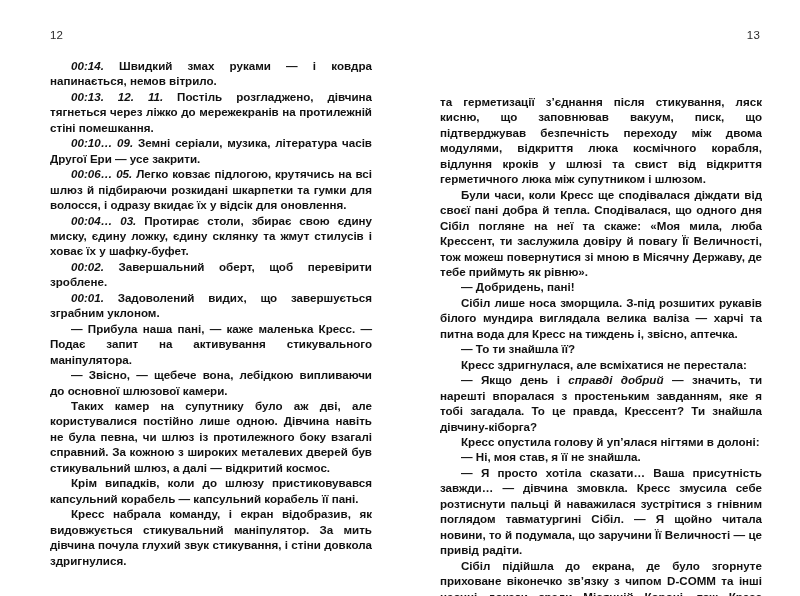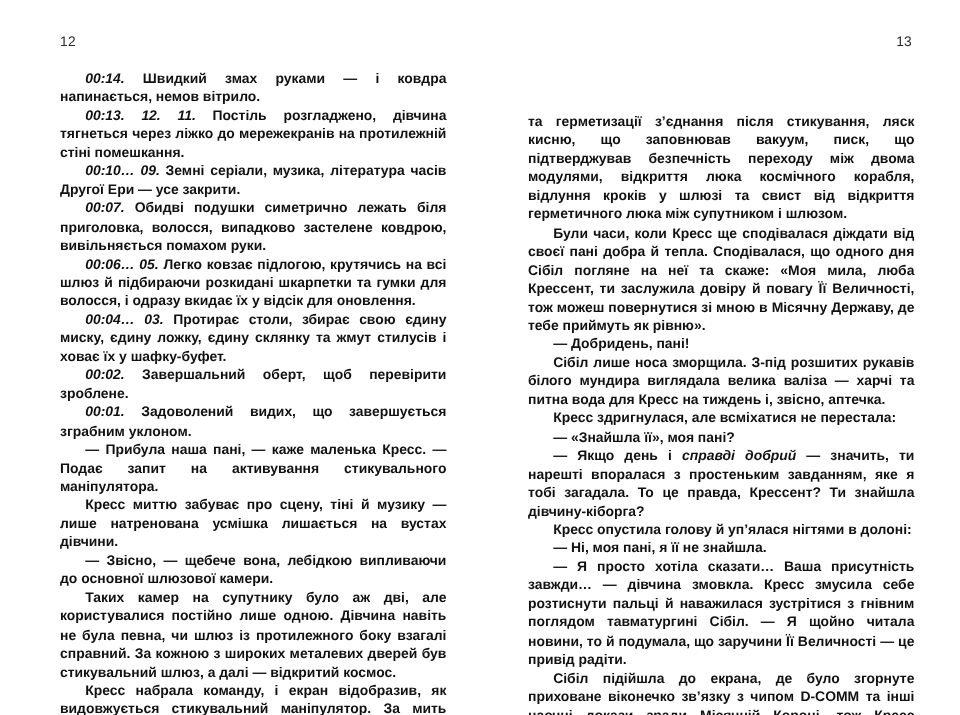--- a/index.html
+++ b/index.html
@@ -74,43 +74,42 @@
 <body>
 
 <div class="spread">
 
   <div class="page page-left">
     <div class="folio folio-left">12</div>
     <div class="textblock textblock-left" id="left-textblock">
         <p><em>00:14.</em><span> Швидкий змах руками — і ковдра напинається, немов вітрило.</span></p>
         <p><em>00:13. 12. 11.</em><span> Постіль розгладжено, дівчина тягнеться через ліжко до мережекранів на протилежній стіні помешкання.</span></p>
         <p><em>00:10… 09.</em><span> Земні серіали, музика, література часів Другої Ери — усе закрити.</span></p>
-        <p><em>00:07.</em><span> Обидві подушки симетрично лежать біля приголовка, волосся, випадково застелене ковдрою, вивільняється помахом руки.</span></p>
         <p><em>00:06… 05.</em><span> Легко ковзає підлогою, крутячись на всі шлюз й підбираючи розкидані шкарпетки та гумки для волосся, і одразу вкидає їх у відсік для оновлення.</span></p>
         <p><em>00:04… 03.</em><span> Протирає столи, збирає свою єдину миску, єдину ложку, єдину склянку та жмут стилусів і ховає їх у шафку-буфет.</span></p>
         <p><em>00:02.</em><span> Завершальний оберт, щоб перевірити зроблене.</span></p>
         <p><em>00:01.</em><span> Задоволений видих, що завершується зграбним уклоном.</span></p>
         <p><span>— Прибула наша пані, — каже маленька Кресс. — Подає запит на активування стикувального маніпулятора.</span></p>
-        <p><span>Кресс миттю забуває про сцену, тіні й музику — лише натренована усмішка лишається на вустах дівчини.</span></p>
         <p><span>— Звісно, — щебече вона, лебідкою випливаючи до основної шлюзової камери.</span></p>
         <p><span>Таких камер на супутнику було аж дві, але користувалися постійно лише одною. Дівчина навіть не була певна, чи шлюз із протилежного боку взагалі справний. За кожною з широких металевих дверей був стикувальний шлюз, а далі — відкритий космос.</span></p>
+        <p><span>Крім випадків, коли до шлюзу пристиковувався капсульний корабель — капсульний корабель її пані.</span></p>
         <p><span>Кресс набрала команду, і екран відобразив, як видовжується стикувальний маніпулятор. За мить дівчина почула глухий звук стикування, і стіни довкола здригнулися.</span></p>
       </div>
   </div>
 
   <div class="page page-right">
     <div class="folio folio-right">13</div>
     <div class="textblock textblock-right" id="right-textblock">
         <p class="cont"><span>та герметизації з’єднання після стикування, ляск кисню, що заповнював вакуум, писк, що підтверджував безпечність переходу між двома модулями, відкриття люка космічного корабля, відлуння кроків у шлюзі та свист від відкриття герметичного люка між супутником і шлюзом.</span></p>
         <p><span>Були часи, коли Кресс ще сподівалася діждати від своєї пані добра й тепла. Сподівалася, що одного дня Сібіл погляне на неї та скаже: «Моя мила, люба Крессент, ти заслужила довіру й повагу Її Величності, тож можеш повернутися зі мною в Місячну Державу, де тебе приймуть як рівню».</span></p>
         <p><span>— Добридень, пані!</span></p>
         <p><span>Сібіл лише носа зморщила. З-під розшитих рукавів білого мундира виглядала велика валіза — харчі та питна вода для Кресс на тиждень і, звісно, аптечка.</span></p>
+        <p><span>— То ти знайшла її?</span></p>
         <p><span>Кресс здригнулася, але всміхатися не перестала:</span></p>
-        <p><span>— «Знайшла її», моя пані?</span></p>
         <p><span>— Якщо день і </span><em>справді добрий</em><span> — значить, ти нарешті впоралася з простеньким завданням, яке я тобі загадала. То це правда, Крессент? Ти знайшла дівчину-кіборга?</span></p>
         <p><span>Кресс опустила голову й уп’ялася нігтями в долоні:</span></p>
-        <p><span>— Ні, моя пані, я її не знайшла.</span></p>
+        <p><span>— Ні, моя став, я її не знайшла.</span></p>
         <p><span>— Я просто хотіла сказати… Ваша присутність завжди… — дівчина змовкла. Кресс змусила себе розтиснути пальці й наважилася зустрітися з гнівним поглядом тавматургині Сібіл. — Я щойно читала новини, то й подумала, що заручини Її Величності — це привід радіти.</span></p>
         <p><span>Сібіл підійшла до екрана, де було згорнуте приховане віконечко зв’язку з чипом D-COMM та інші наочні докази зради Місячній Короні, тож Кресс напружилася — але володарка пройшла повз нього до екрана, що транслював виступ імператора Кайто на тлі прапора Східної Співдружності. Один дотик — і екран став прозорим, оголивши металеву стіну з химерним плетінням труб, що опалювали мешкання.</span></p>
       </div>
   </div>
 
 </div>
 
 </body></html>

